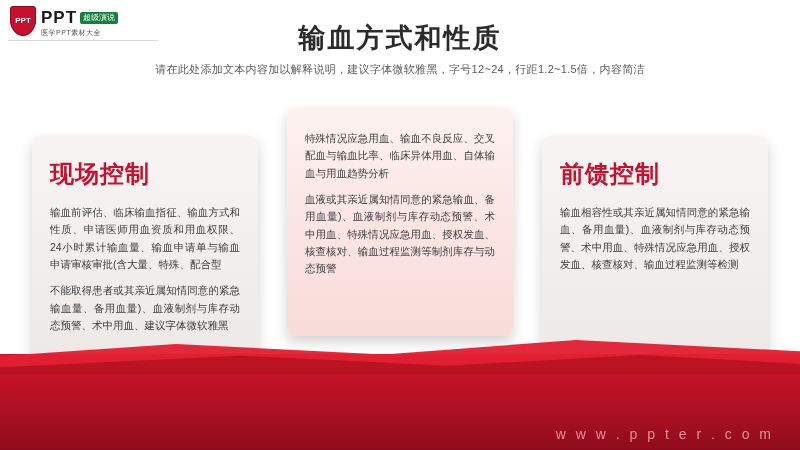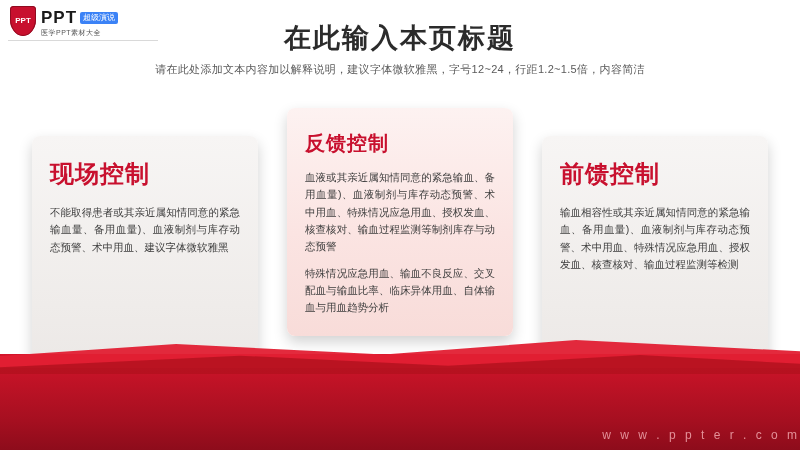--- a/index.html
+++ b/index.html
@@ -16,21 +16,21 @@
     width:26px;height:30px;background:#c8102e;
     border-radius:4px 4px 14px 14px / 4px 4px 18px 18px;
     display:flex;align-items:center;justify-content:center;
     color:#fff;font-size:8px;font-weight:bold;line-height:1;
     box-shadow:inset 0 0 0 1px #8f0b20;
   }
   .logo-text{display:flex;flex-direction:column;line-height:1;}
   .logo-main{display:flex;align-items:center;gap:3px;}
   .logo-ppt{font-size:17px;font-weight:bold;color:#1a1a1a;letter-spacing:1px;}
   .logo-badge{
-    background:#3b82f6;color:#fff;font-size:8px;padding:2px 3px;border-radius:2px;font-family:Liberation Mono, monospace;
+    background:#15803d;color:#fff;font-size:8px;padding:2px 3px;border-radius:2px;font-family:Liberation Mono, monospace;
   }
   .logo-sub{font-size:7px;color:#555;letter-spacing:.5px;margin-top:3px;}
   .logo-rule{
     position:absolute;left:8px;top:40px;width:150px;height:1px;background:#d9d9d9;
   }
   
   .title{
     position:absolute;top:20px;left:0;right:0;text-align:center;
     font-size:27px;font-weight:bold;color:#2b2b2b;letter-spacing:2px;
   }
@@ -49,21 +49,21 @@
     clip-path:polygon(0 70%,22% 40%,48% 66%,72% 30%,100% 58%,100% 100%,0 100%);
     opacity:.95;
   }
   .red-band:after{
     content:"";position:absolute;left:0;right:0;top:-14px;height:34px;
     background:#b3121f;
     clip-path:polygon(0 80%,30% 46%,56% 76%,80% 44%,100% 70%,100% 100%,0 100%);
     opacity:.85;
   }
   .watermark{
-    position:absolute;right:0;bottom:8px;color:#f0a6ad;font-size:12px;
+    position:absolute;right:26px;bottom:8px;color:#f0a6ad;font-size:14px;
     letter-spacing:3px;opacity:.85;
   }
   
   .cards{
     position:absolute;left:32px;right:32px;top:108px;height:310px;
     display:flex;justify-content:space-between;align-items:flex-start;
   }
   .card{
     width:226px;border-radius:8px;position:relative;
     box-shadow:0 6px 14px rgba(0,0,0,.18);
@@ -94,34 +94,34 @@
   <div class="logo-text">
     <div class="logo-main">
       <span class="logo-ppt">PPT</span>
       <span class="logo-badge">超级演说</span>
     </div>
     <div class="logo-sub">医学PPT素材大全</div>
   </div>
 </div>
 <div class="logo-rule"></div>
 
-<div class="title">在此输入本页标题</div>
+<div class="title">输血方式和性质</div>
 <div class="subtitle">请在此处添加文本内容加以解释说明，建议字体微软雅黑，字号12~24，行距1.2~1.5倍，内容简洁</div>
 
 <div class="cards">
 
   <div class="card side">
     <div class="card-title">现场控制</div>
+    <p class="card-para">输血前评估、临床输血指征、输血方式和性质、申请医师用血资质和用血权限、24小时累计输血量、输血申请单与输血申请审核审批(含大量、特殊、配合型</p>
     <p class="card-para">不能取得患者或其亲近属知情同意的紧急输血量、备用血量)、血液制剂与库存动态预警、术中用血、建议字体微软雅黑</p>
   </div>
 
   <div class="card center">
-    <div class="card-title">反馈控制</div>
+    <p class="card-para">特殊情况应急用血、输血不良反应、交叉配血与输血比率、临床异体用血、自体输血与用血趋势分析</p>
     <p class="card-para">血液或其亲近属知情同意的紧急输血、备用血量)、血液制剂与库存动态预警、术中用血、特殊情况应急用血、授权发血、核查核对、输血过程监测等制剂库存与动态预警</p>
-    <p class="card-para">特殊情况应急用血、输血不良反应、交叉配血与输血比率、临床异体用血、自体输血与用血趋势分析</p>
   </div>
 
   <div class="card side">
     <div class="card-title">前馈控制</div>
     <p class="card-para">输血相容性或其亲近属知情同意的紧急输血、备用血量)、血液制剂与库存动态预警、术中用血、特殊情况应急用血、授权发血、核查核对、输血过程监测等检测</p>
   </div>
 
 </div>
 
 <div class="red-band"></div>

